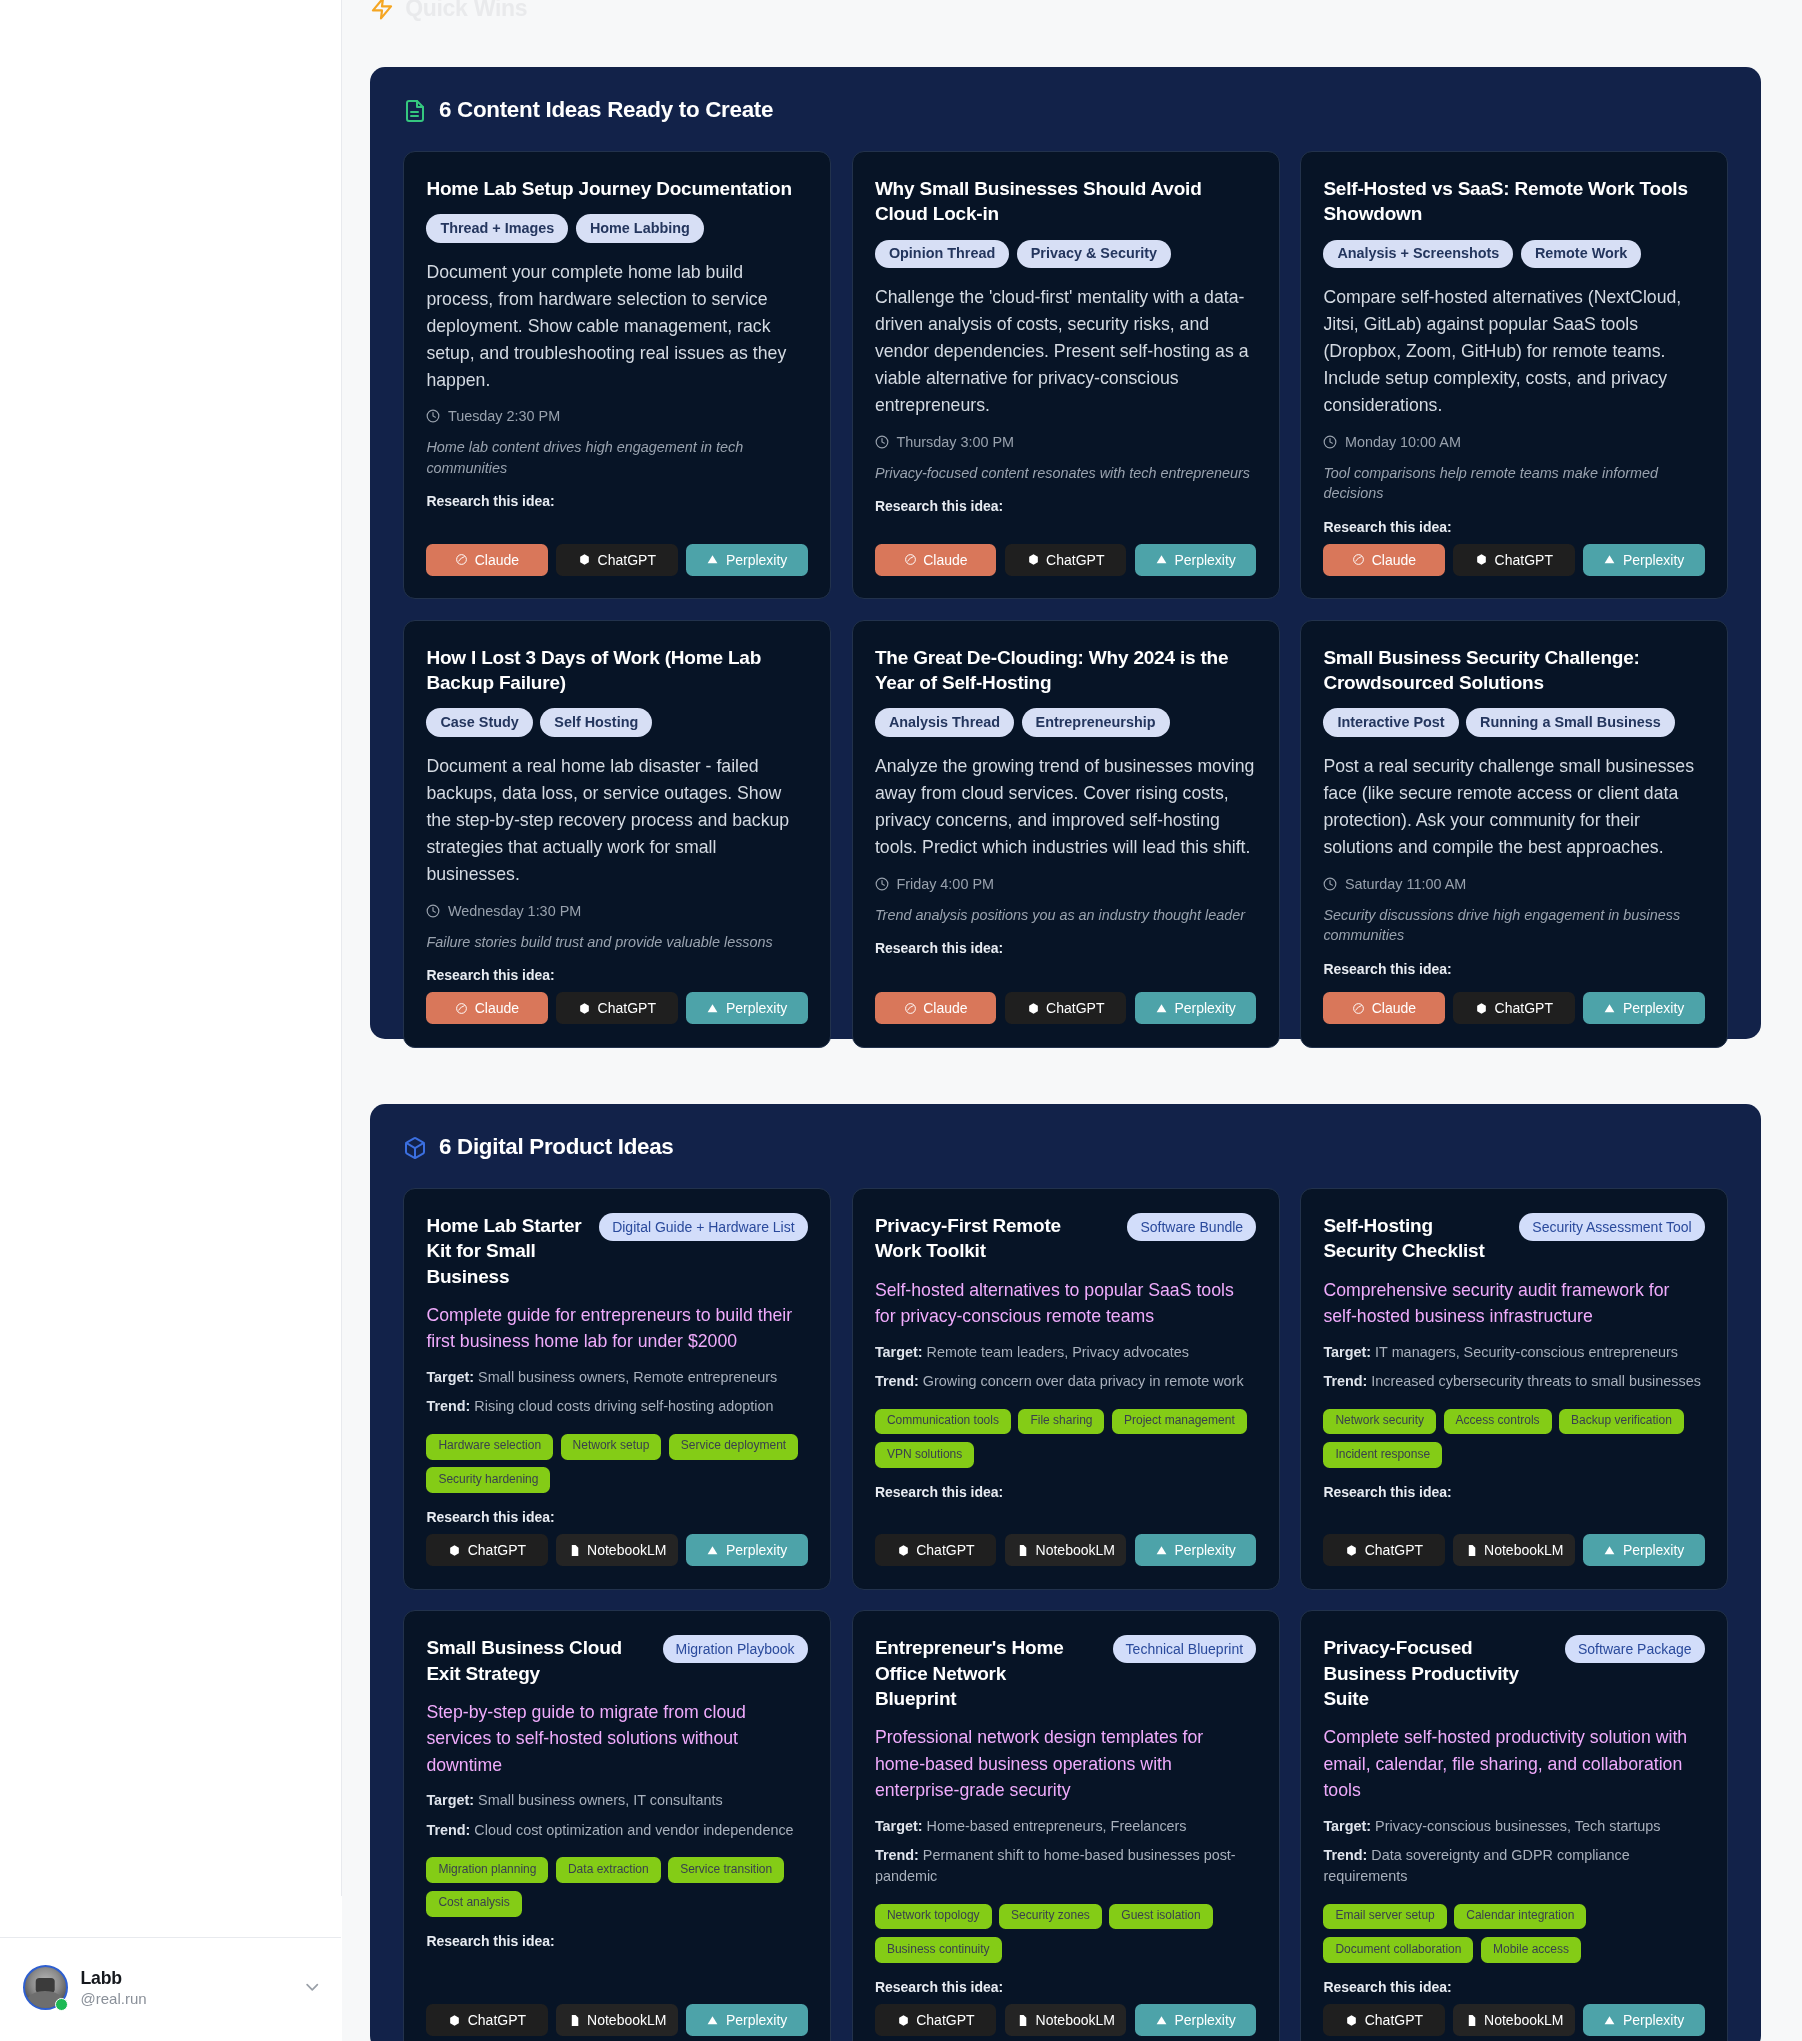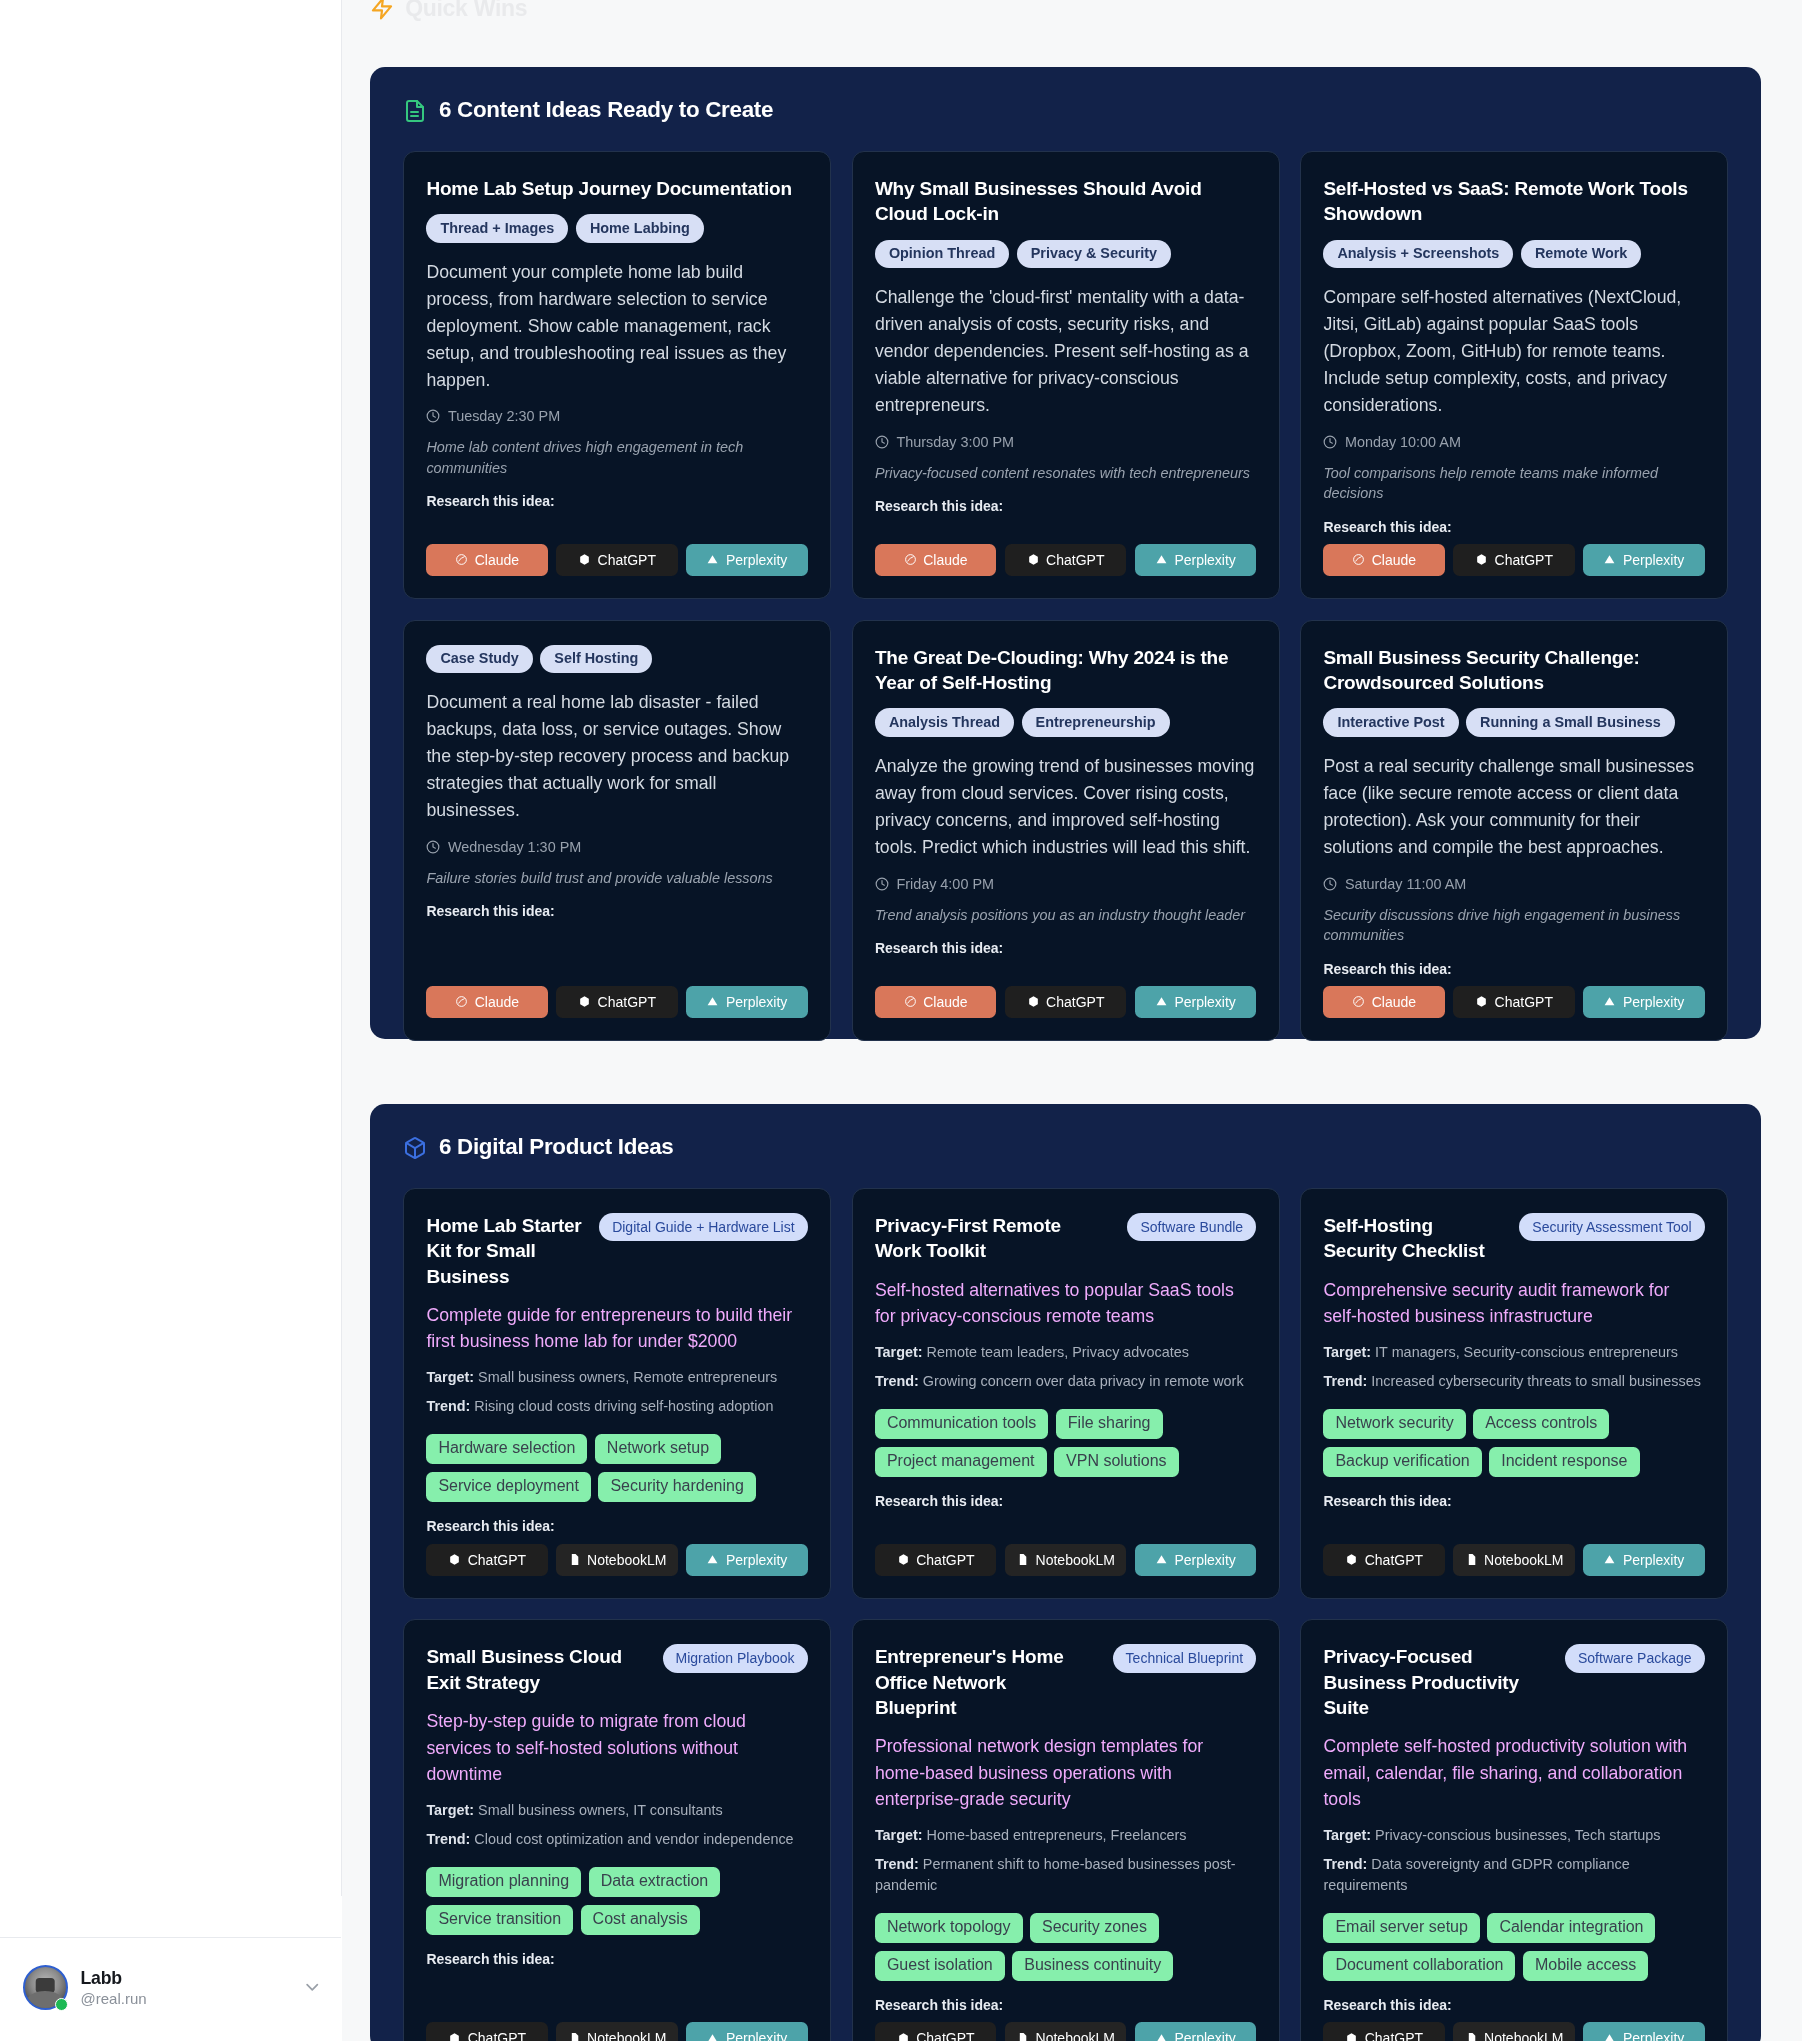--- a/index.html
+++ b/index.html
@@ -225,23 +225,23 @@
     line-height: 1.15;
   }
   .p-desc {
     font-size: 17.7px; color: #f0abfc; line-height: 1.5;
     margin-bottom: 12px;
   }
   .p-meta { font-size: 14.4px; color: #a8b0bc; line-height: 1.45; margin-bottom: 8.4px; }
   .p-meta b { color: #dfe4ec; font-weight: 700; }
   .feats { display: flex; flex-wrap: wrap; gap: 7.5px; margin: 8.4px 0 16px 0; }
   .feat {
-    background: #86efac;
+    background: #84cc16;
     color: #39414d;
-    font-size: 16px;
+    font-size: 12px;
     border-radius: 6.5px;
     padding: 5.6px 12px 6.5px 12px;
     white-space: nowrap;
     line-height: 1.15;
   }
 </style>
 </head>
 <body>
 
 <div class="app">
@@ -391,20 +391,21 @@
               </button>
               <button class="btn btn-perplexity">
                 <svg class="bicon" viewBox="0 0 24 24" fill="#fff">
                   <polygon points="12,4 21,19 3,19"></polygon>
                 </svg>
                 <span>Perplexity</span>
               </button>
             </div>
           </article>
           <article class="card">
+            <h3 class="c-title">How I Lost 3 Days of Work (Home Lab Backup Failure)</h3>
             <div class="pills">
               <span class="pill">Case Study</span>
               <span class="pill">Self Hosting</span>
             </div>
             <p class="c-desc">Document a real home lab disaster - failed backups, data loss, or service outages. Show the step-by-step recovery process and backup strategies that actually work for small businesses.</p>
             <div class="c-time">
               <svg class="clock" viewBox="0 0 24 24" fill="none" stroke="currentColor" stroke-width="2" stroke-linecap="round">
                 <circle cx="12" cy="12" r="10"></circle>
                 <polyline points="12 6 12 12 16 14"></polyline>
               </svg>

